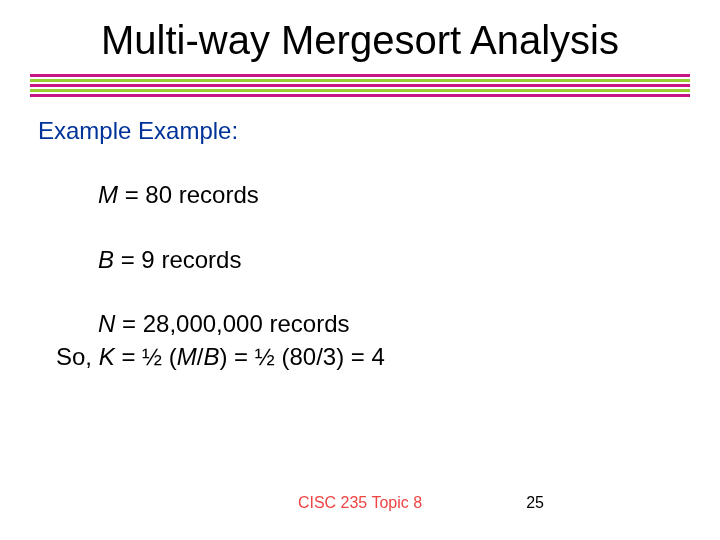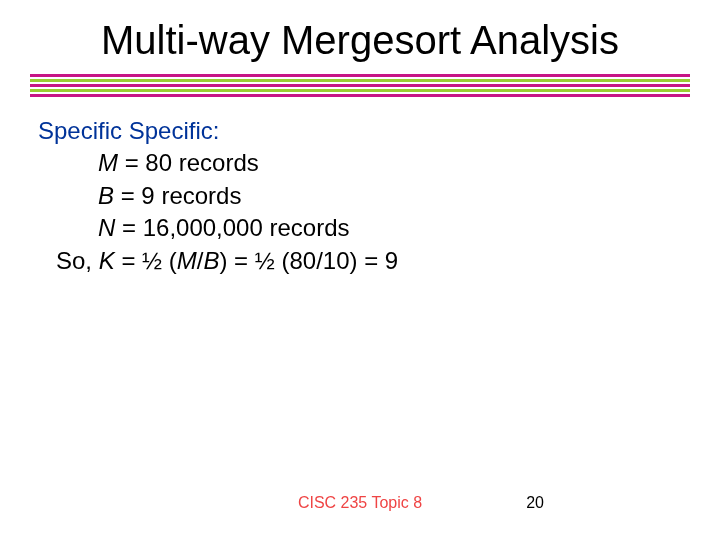--- a/index.html
+++ b/index.html
@@ -50,21 +50,21 @@
     top: 115px;
     left: 38px;
     width: 640px;
     font-size: 24px;
     color: #000000;
     line-height: 1.35;
   }
   .heading {
     color: #003399;
   }
-  .indent1 { padding-left: 60px; }
+  .indent1 { padding-left: 60px; margin-top: 32px; }
   .indent0 { padding-left: 18px; }
   .ital { font-style: italic; }
   .footer-center {
     position: absolute;
     bottom: 28px;
     left: 0;
     width: 720px;
     text-align: center;
     font-size: 16px;
     color: #ef4444;
@@ -86,31 +86,31 @@
 
   <div class="rules">
     <div class="rule-pink"></div>
     <div class="rule-green"></div>
     <div class="rule-pink"></div>
     <div class="rule-green"></div>
     <div class="rule-pink"></div>
   </div>
 
   <div class="body">
-    <div class="heading">Specific Specific:</div>
+    <div class="heading">Example Example:</div>
     <div class="indent1">
       <span class="ital">M</span><span> = 80 records</span>
     </div>
     <div class="indent1">
       <span class="ital">B</span><span> = 9 records</span>
     </div>
     <div class="indent1">
-      <span class="ital">N</span><span> = 16,000,000 records</span>
+      <span class="ital">N</span><span> = 28,000,000 records</span>
     </div>
     <div class="indent0">
-      <span>So, </span><span class="ital">K</span><span> = ½ (</span><span class="ital">M</span><span>/</span><span class="ital">B</span><span>) = ½ (80/10) = 9</span>
+      <span>So, </span><span class="ital">K</span><span> = ½ (</span><span class="ital">M</span><span>/</span><span class="ital">B</span><span>) = ½ (80/3) = 4</span>
     </div>
   </div>
 
   <div class="footer-center">CISC 235 Topic 8</div>
-  <div class="footer-right">20</div>
+  <div class="footer-right">25</div>
 
 </div>
 
 </body></html>

